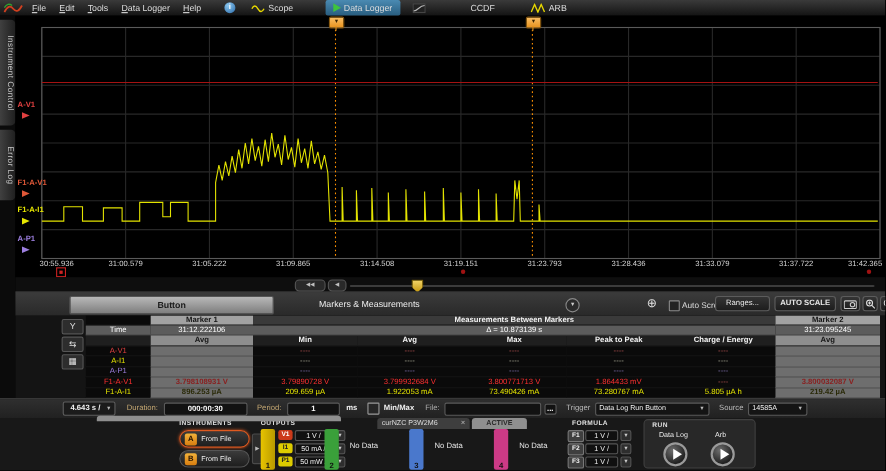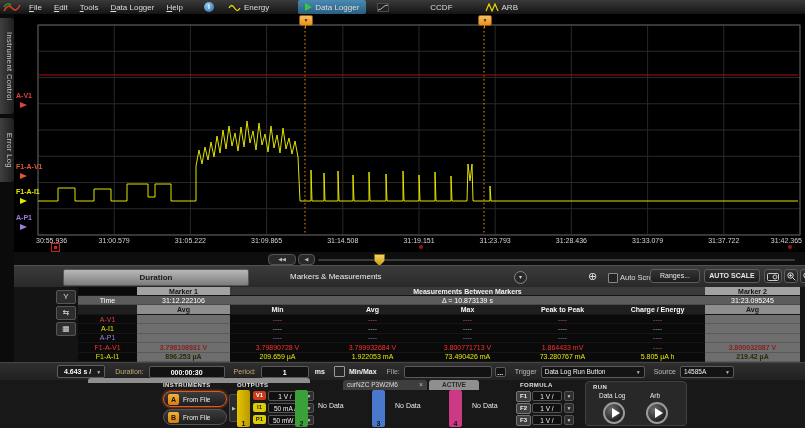--- a/index.html
+++ b/index.html
@@ -146,21 +146,21 @@
         <span class="mitem"><u>D</u>ata Logger</span>
         <span class="mitem"><u>H</u>elp</span>
       </span>
     <span class="mtab" style="margin-left:2px;">
       <span class="info-circle">i</span>
     </span>
     <span class="mtab">
       <svg width="13" height="9" viewBox="0 0 13 9">
         <path d="M1 5 Q3.5 0 6.5 5 T12 5" stroke="#e8d800" fill="none" stroke-width="1.3"></path>
         </svg>
-      <span>Energy</span>
+      <span>Scope</span>
     </span>
     <span class="mtab active" style="margin-left:22px;">
       <span class="playico"></span>
       <span>Data Logger</span>
     </span>
     <span class="mtab" style="margin-left:4px;gap:41px;">
       <svg width="12" height="9" viewBox="0 0 12 9">
         <rect x="0.5" y="0.5" width="11" height="8" fill="#222" stroke="#4a4a4a"></rect>
         <path d="M1 7 C5 7 6 2 11 2" stroke="#bbb" fill="none"></path>
         </svg>
@@ -238,21 +238,21 @@
     </div>
 
   <div id="scrollrow">
     <div class="sbtn" style="left:254px;width:26px;">◀◀</div>
     <div class="sbtn" style="left:284px;width:15px;">◀</div>
     <div class="strack"></div>
     <div class="shandle"></div>
   </div>
 
   <div id="status">
-    <div class="stopped">Duration</div>
+    <div class="stopped">Button</div>
     <div class="ptitle">Markers &amp; Measurements</div>
     <div class="circby">▾</div>
     <div class="panicon" style="left:574px;">⊕</div>
     <div class="cbx" style="left:594px;top:7px;"></div>
     <div class="slabel" style="left:606px;top:7px;">Auto Scroll</div>
     <div class="sbutton" style="left:636px;width:50px;line-height:12px;">Ranges...</div>
     <div class="sbutton" style="left:690px;width:56px;line-height:12px;font-weight:bold;">AUTO SCALE</div>
     <div class="iconbtn" style="left:750px;width:18px;">
       <svg width="12" height="9" viewBox="0 0 12 9">
         <rect x="0.5" y="1.5" width="11" height="7" rx="1" fill="none" stroke="#ccc"></rect>

